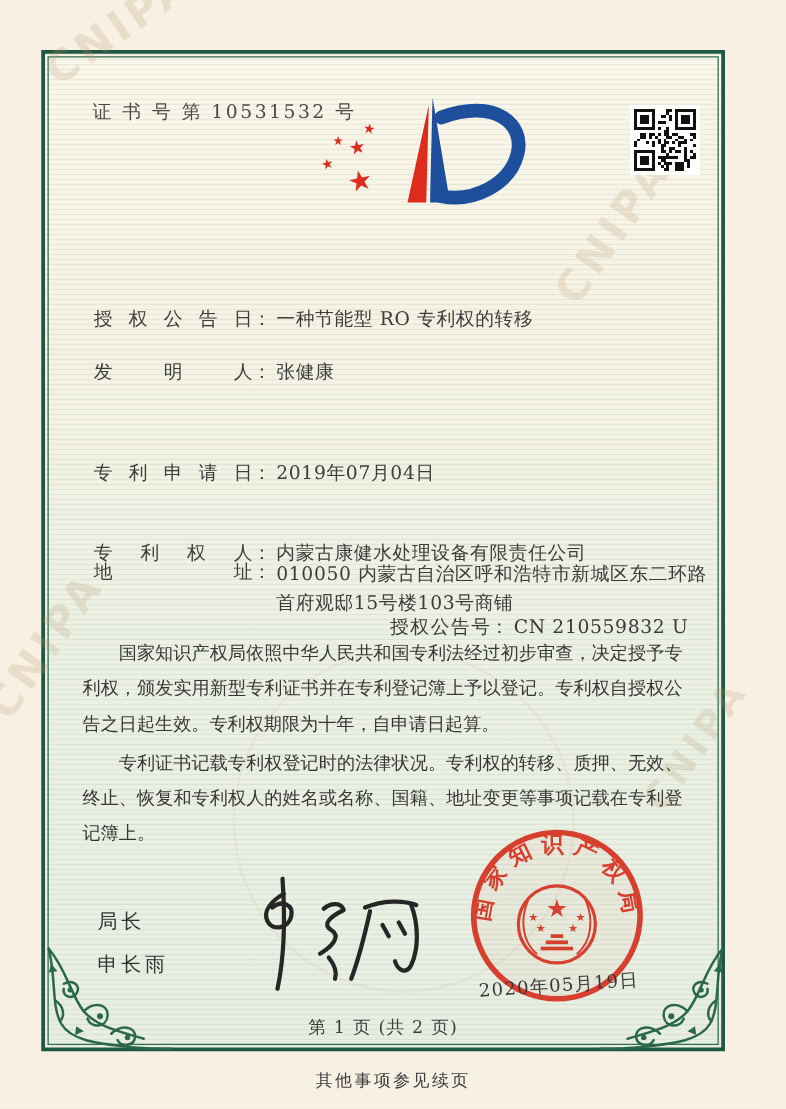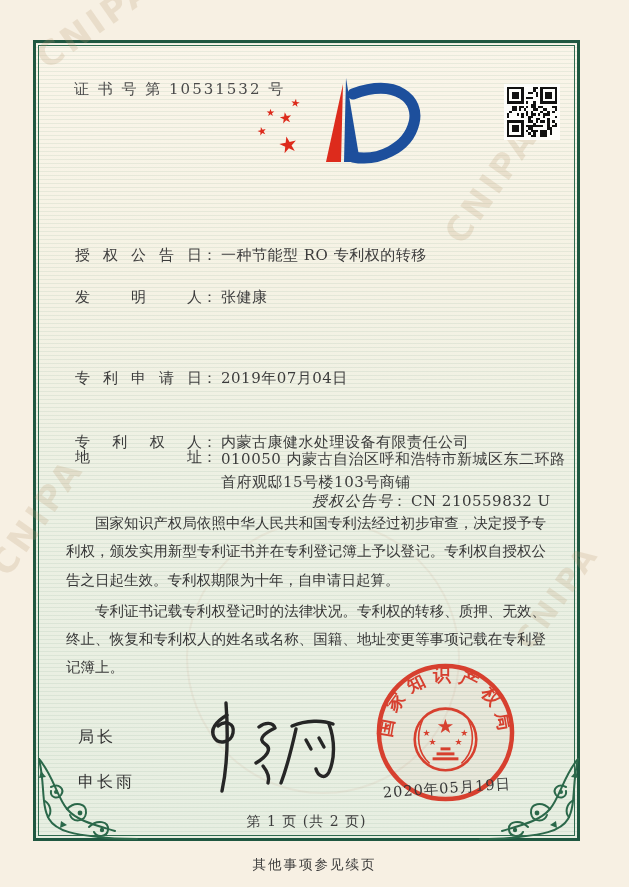--- a/index.html
+++ b/index.html
@@ -58,31 +58,31 @@
     text-align:justify;text-align-last:justify;
     vertical-align:top;
   }
   .field-colon{display:inline-block;vertical-align:top;}
   .field-value{
     display:inline-block;vertical-align:top;
     letter-spacing:.5px;margin-left:4px;
   }
   .field-value.wrap{white-space:normal;width:346px;line-height:1.5;}
   .row-grant2{position:absolute;left:312px;font-size:15px;white-space:nowrap;}
-  .row-grant2 .field-label{width:80px;font-style:italic;}
+  .row-grant2 .field-label{width:80px;}
   
   .body-text{
     position:absolute;left:66px;top:509px;width:480px;
     font-size:14.5px;line-height:1.95;color:#373737;
     text-align:justify;
   }
   .body-text p{margin:0 0 3px 0;text-indent:2em;}
   
   .director{position:absolute;left:78px;top:727px;font-size:16px;letter-spacing:3px;color:#333;}
-  .director div{margin-bottom:24px;}
+  .director div{margin-bottom:14px;}
   .signature{position:absolute;left:193px;top:693px;width:155px;height:110px;}
   .seal{position:absolute;left:371px;top:658px;width:149px;height:149px;opacity:.93;}
   .seal-date{
     position:absolute;left:373px;top:779px;width:148px;
     text-align:center;font-size:14.5px;letter-spacing:1px;color:#383838;
     transform:rotate(-4deg);
   }
   .page-num{
     position:absolute;left:33px;top:813px;width:547px;
     text-align:center;font-size:14px;color:#3c3c3c;letter-spacing:1px;

